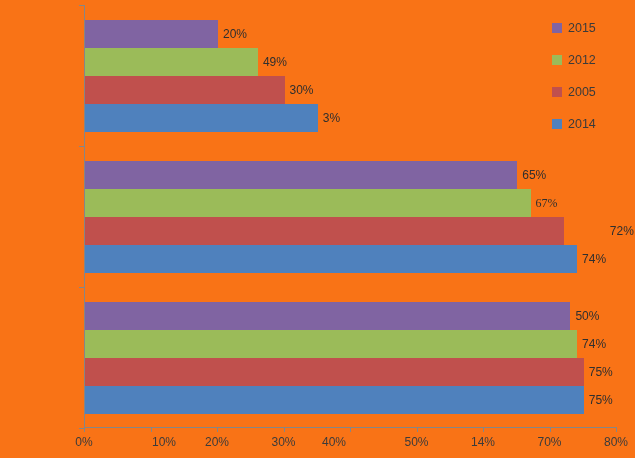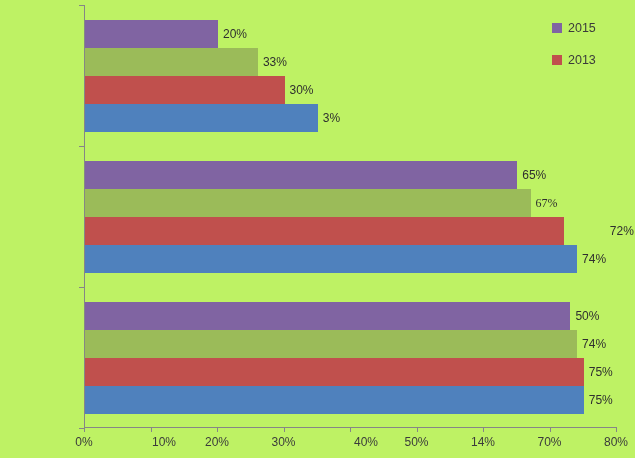--- a/index.html
+++ b/index.html
@@ -4,21 +4,21 @@
 <style>
   html, body {
     margin: 0;
     padding: 0;
     background: #ffffff;
   }
   #chart-root {
     position: relative;
     width: 635px;
     height: 458px;
-    background: #bef264;
+    background: #f97316;
     font-family: "Liberation Sans", sans-serif;
     overflow: hidden;
   }
 
   
   #plot-area {
     position: absolute;
     left: 84px;
     top: 5px;
     width: 532px;
@@ -131,21 +131,21 @@
     <div id="ticks-y">
         <div class="y-tick" style="top: 0px;"></div>
         <div class="y-tick" style="top: 141px;"></div>
         <div class="y-tick" style="top: 282px;"></div>
         <div class="y-tick" style="top: 423px;"></div>
       </div>
     <div id="bars">
         <div class="bar" title="Mobile 2011: 20%" style="top: 14.5px; width: 133px; background: rgb(128, 100, 162);"></div>
         <div class="bar-value" style="top: 14.5px; left: 139px;">20%</div>
         <div class="bar" title="Mobile 2012: 26%" style="top: 42.5px; width: 172.9px; background: rgb(155, 187, 89);"></div>
-        <div class="bar-value" style="top: 42.5px; left: 178.9px;">33%</div>
+        <div class="bar-value" style="top: 42.5px; left: 178.9px;">49%</div>
         <div class="bar" title="Mobile 2013: 30%" style="top: 70.5px; width: 199.5px; background: rgb(192, 80, 77);"></div>
         <div class="bar-value" style="top: 70.5px; left: 205.5px;">30%</div>
         <div class="bar" title="Mobile 2014: 35%" style="top: 98.5px; width: 232.75px; background: rgb(79, 129, 189);"></div>
         <div class="bar-value" style="top: 98.5px; left: 238.75px;">3%</div>
         <div class="bar" title="Online 2011: 65%" style="top: 155.5px; width: 432.25px; background: rgb(128, 100, 162);"></div>
         <div class="bar-value" style="top: 155.5px; left: 438.25px;">65%</div>
         <div class="bar" title="Online 2012: 67%" style="top: 183.5px; width: 445.55px; background: rgb(155, 187, 89);"></div>
         <div class="bar-value" style="top: 183.5px; left: 451.55px; font-family: Liberation Serif, serif;">67%</div>
         <div class="bar" title="Online 2013: 72%" style="top: 211.5px; width: 478.8px; background: rgb(192, 80, 77);"></div>
         <div class="bar-value" style="top: 211.5px; left: 484.8px; margin-left: 41px;">72%</div>
@@ -158,33 +158,41 @@
         <div class="bar" title="Telephone 2013: 75%" style="top: 352.5px; width: 498.75px; background: rgb(192, 80, 77);"></div>
         <div class="bar-value" style="top: 352.5px; left: 504.75px;">75%</div>
         <div class="bar" title="Telephone 2014: 75%" style="top: 380.5px; width: 498.75px; background: rgb(79, 129, 189);"></div>
         <div class="bar-value" style="top: 380.5px; left: 504.75px;">75%</div>
       </div>
     <div id="xlabels">
         <div class="x-tick-label" style="left: -22px;">0%</div>
         <div class="x-tick-label" style="left: 58px;">10%</div>
         <div class="x-tick-label" style="left: 111px;">20%</div>
         <div class="x-tick-label" style="left: 177.5px;">30%</div>
-        <div class="x-tick-label" style="left: 260px; text-align: center;">40%</div>
+        <div class="x-tick-label" style="left: 228px; text-align: center;">40%</div>
         <div class="x-tick-label" style="left: 310.5px;">50%</div>
         <div class="x-tick-label" style="left: 377px;">14%</div>
         <div class="x-tick-label" style="left: 443.5px;">70%</div>
         <div class="x-tick-label" style="left: 510px;">80%</div>
       </div>
     <div id="catlabels"></div>
   </div>
 
   <div id="legend">
       <div class="legend-item">
         <span class="legend-swatch" style="background: rgb(128, 100, 162);"></span>
         <span class="legend-text">2015</span>
       </div>
       <div class="legend-item">
+        <span class="legend-swatch" style="background: rgb(155, 187, 89);"></span>
+        <span class="legend-text">2012</span>
+      </div>
+      <div class="legend-item">
         <span class="legend-swatch" style="background: rgb(192, 80, 77);"></span>
-        <span class="legend-text">2013</span>
+        <span class="legend-text">2005</span>
+      </div>
+      <div class="legend-item">
+        <span class="legend-swatch" style="background: rgb(79, 129, 189);"></span>
+        <span class="legend-text">2014</span>
       </div>
     </div>
 
 </div>
 
 </body></html>

